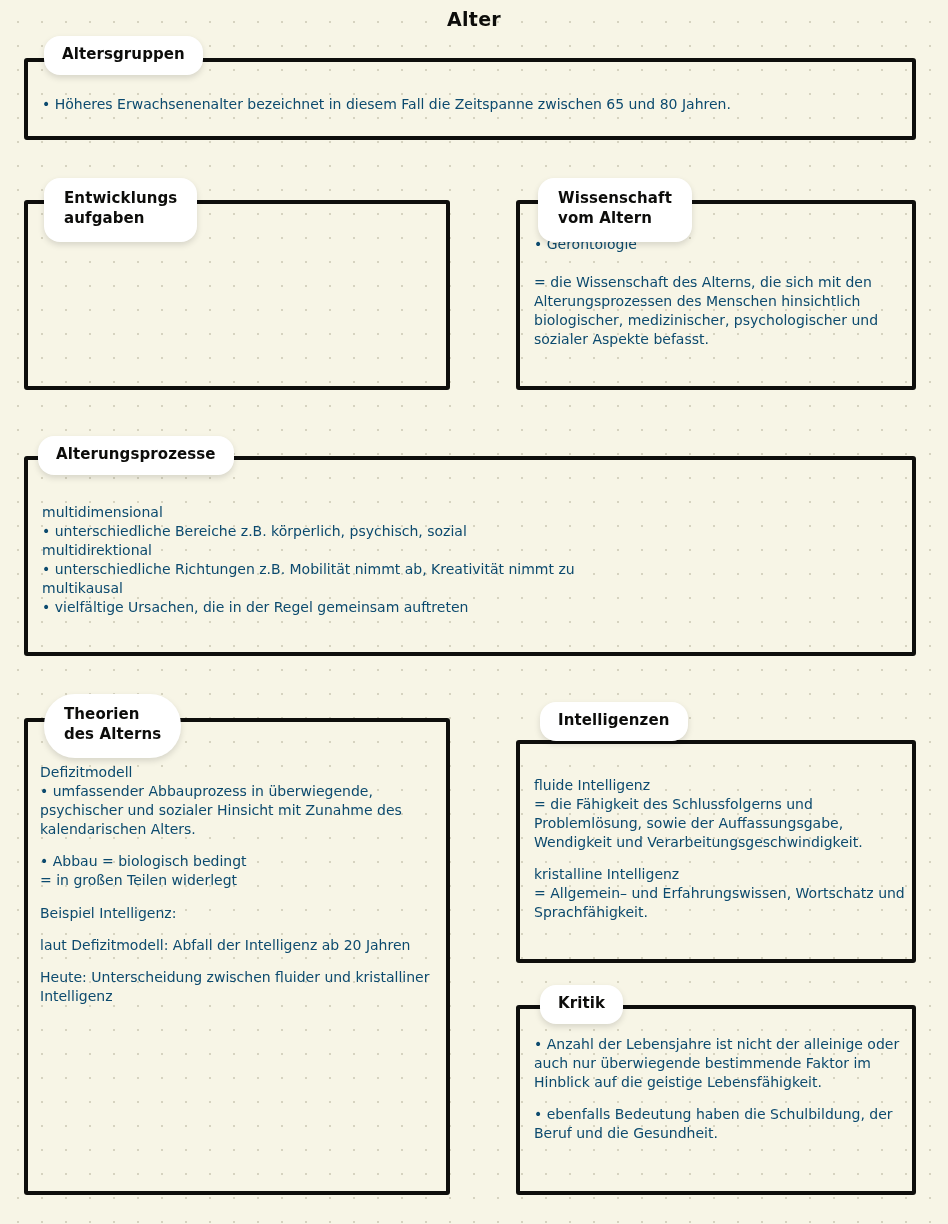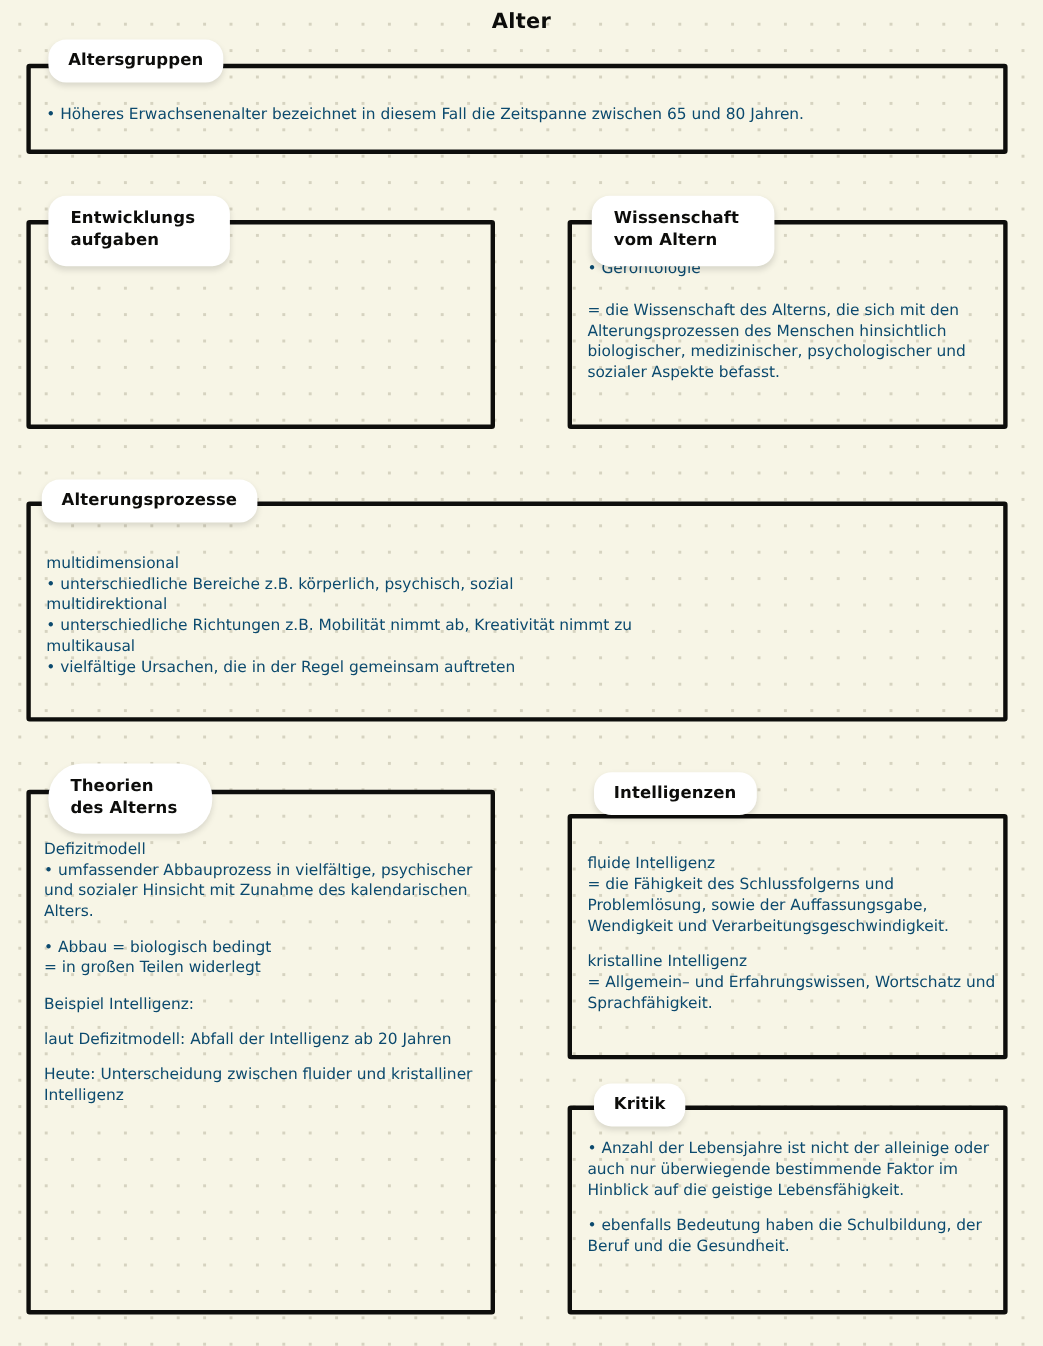--- a/index.html
+++ b/index.html
@@ -43,21 +43,21 @@
   }
   .chip{
     position:absolute;
     background:#ffffff;
     border-radius:16px;
     box-shadow:0 3px 6px rgba(0,0,0,0.13);
     font-weight:bold;
     font-size:15px;
     line-height:1.33;
     color:#0d0d0b;
-    padding:11px 32px 13px 20px;
+    padding:11px 20px 13px 20px;
     white-space:pre-line;
     z-index:5;
     letter-spacing:0.1px;
   }
   .chip.tight{padding:9px 18px 10px 18px;}
 
   .u{ text-underline-offset:2px; }
   .blk{display:block;}
   .sp{display:block;height:0.95em;}
 </style>
@@ -92,21 +92,21 @@
     <span class="blk">• unterschiedliche Richtungen z.B. Mobilität nimmt ab, Kreativität nimmt zu</span>
     <span class="blk u">multikausal</span>
     <span class="blk">• vielfältige Ursachen, die in der Regel gemeinsam auftreten</span>
   </div>
 
   <div class="card" style="left:24px;top:718px;width:426px;height:477px;"></div>
   <div class="chip" style="left:44px;top:694px;border-radius:31px;">Theorien
 des Alterns</div>
   <div class="card-body" style="left:40px;top:763px;width:396px;white-space:normal;">
     <span class="blk u">Defizitmodell</span>
-    <span class="blk">• umfassender Abbauprozess in vielfältige, psychischer und sozialer Hinsicht mit Zunahme des kalendarischen Alters.</span>
+    <span class="blk">• umfassender Abbauprozess in überwiegende, psychischer und sozialer Hinsicht mit Zunahme des kalendarischen Alters.</span>
     <span class="sp"></span>
     <span class="blk" style="white-space:pre-wrap;">• Abbau = biologisch bedingt
 = in großen Teilen widerlegt</span>
     <span class="sp"></span>
     <span class="blk">Beispiel Intelligenz:</span>
     <span class="sp"></span>
     <span class="blk">laut Defizitmodell: Abfall der Intelligenz ab 20 Jahren</span>
     <span class="sp"></span>
     <span class="blk">Heute: Unterscheidung zwischen fluider und kristalliner Intelligenz</span>
   </div>

